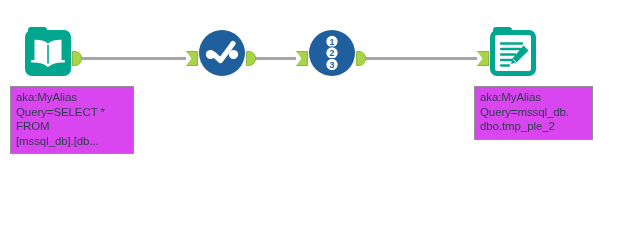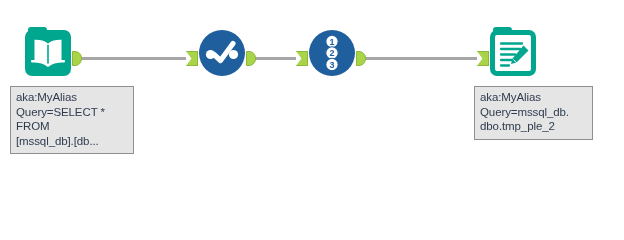--- a/index.html
+++ b/index.html
@@ -118,21 +118,21 @@
   .glyph {
     position: absolute;
     left: 0; top: 0;
     width: 100%;
     height: 100%;
   }
 
   
   .annotation {
     position: absolute;
-    background: #e5e5e5;
+    background: #d946ef;
     border: 1px solid #8f8f8f;
     box-sizing: border-box;
     padding: 3px 5px 4px 5px;
     font-family: "Liberation Sans", sans-serif;
     font-size: 11.5px;
     line-height: 14.5px;
     color: #2f3c4f;
     white-space: pre-line;
     letter-spacing: -0.1px;
   }

